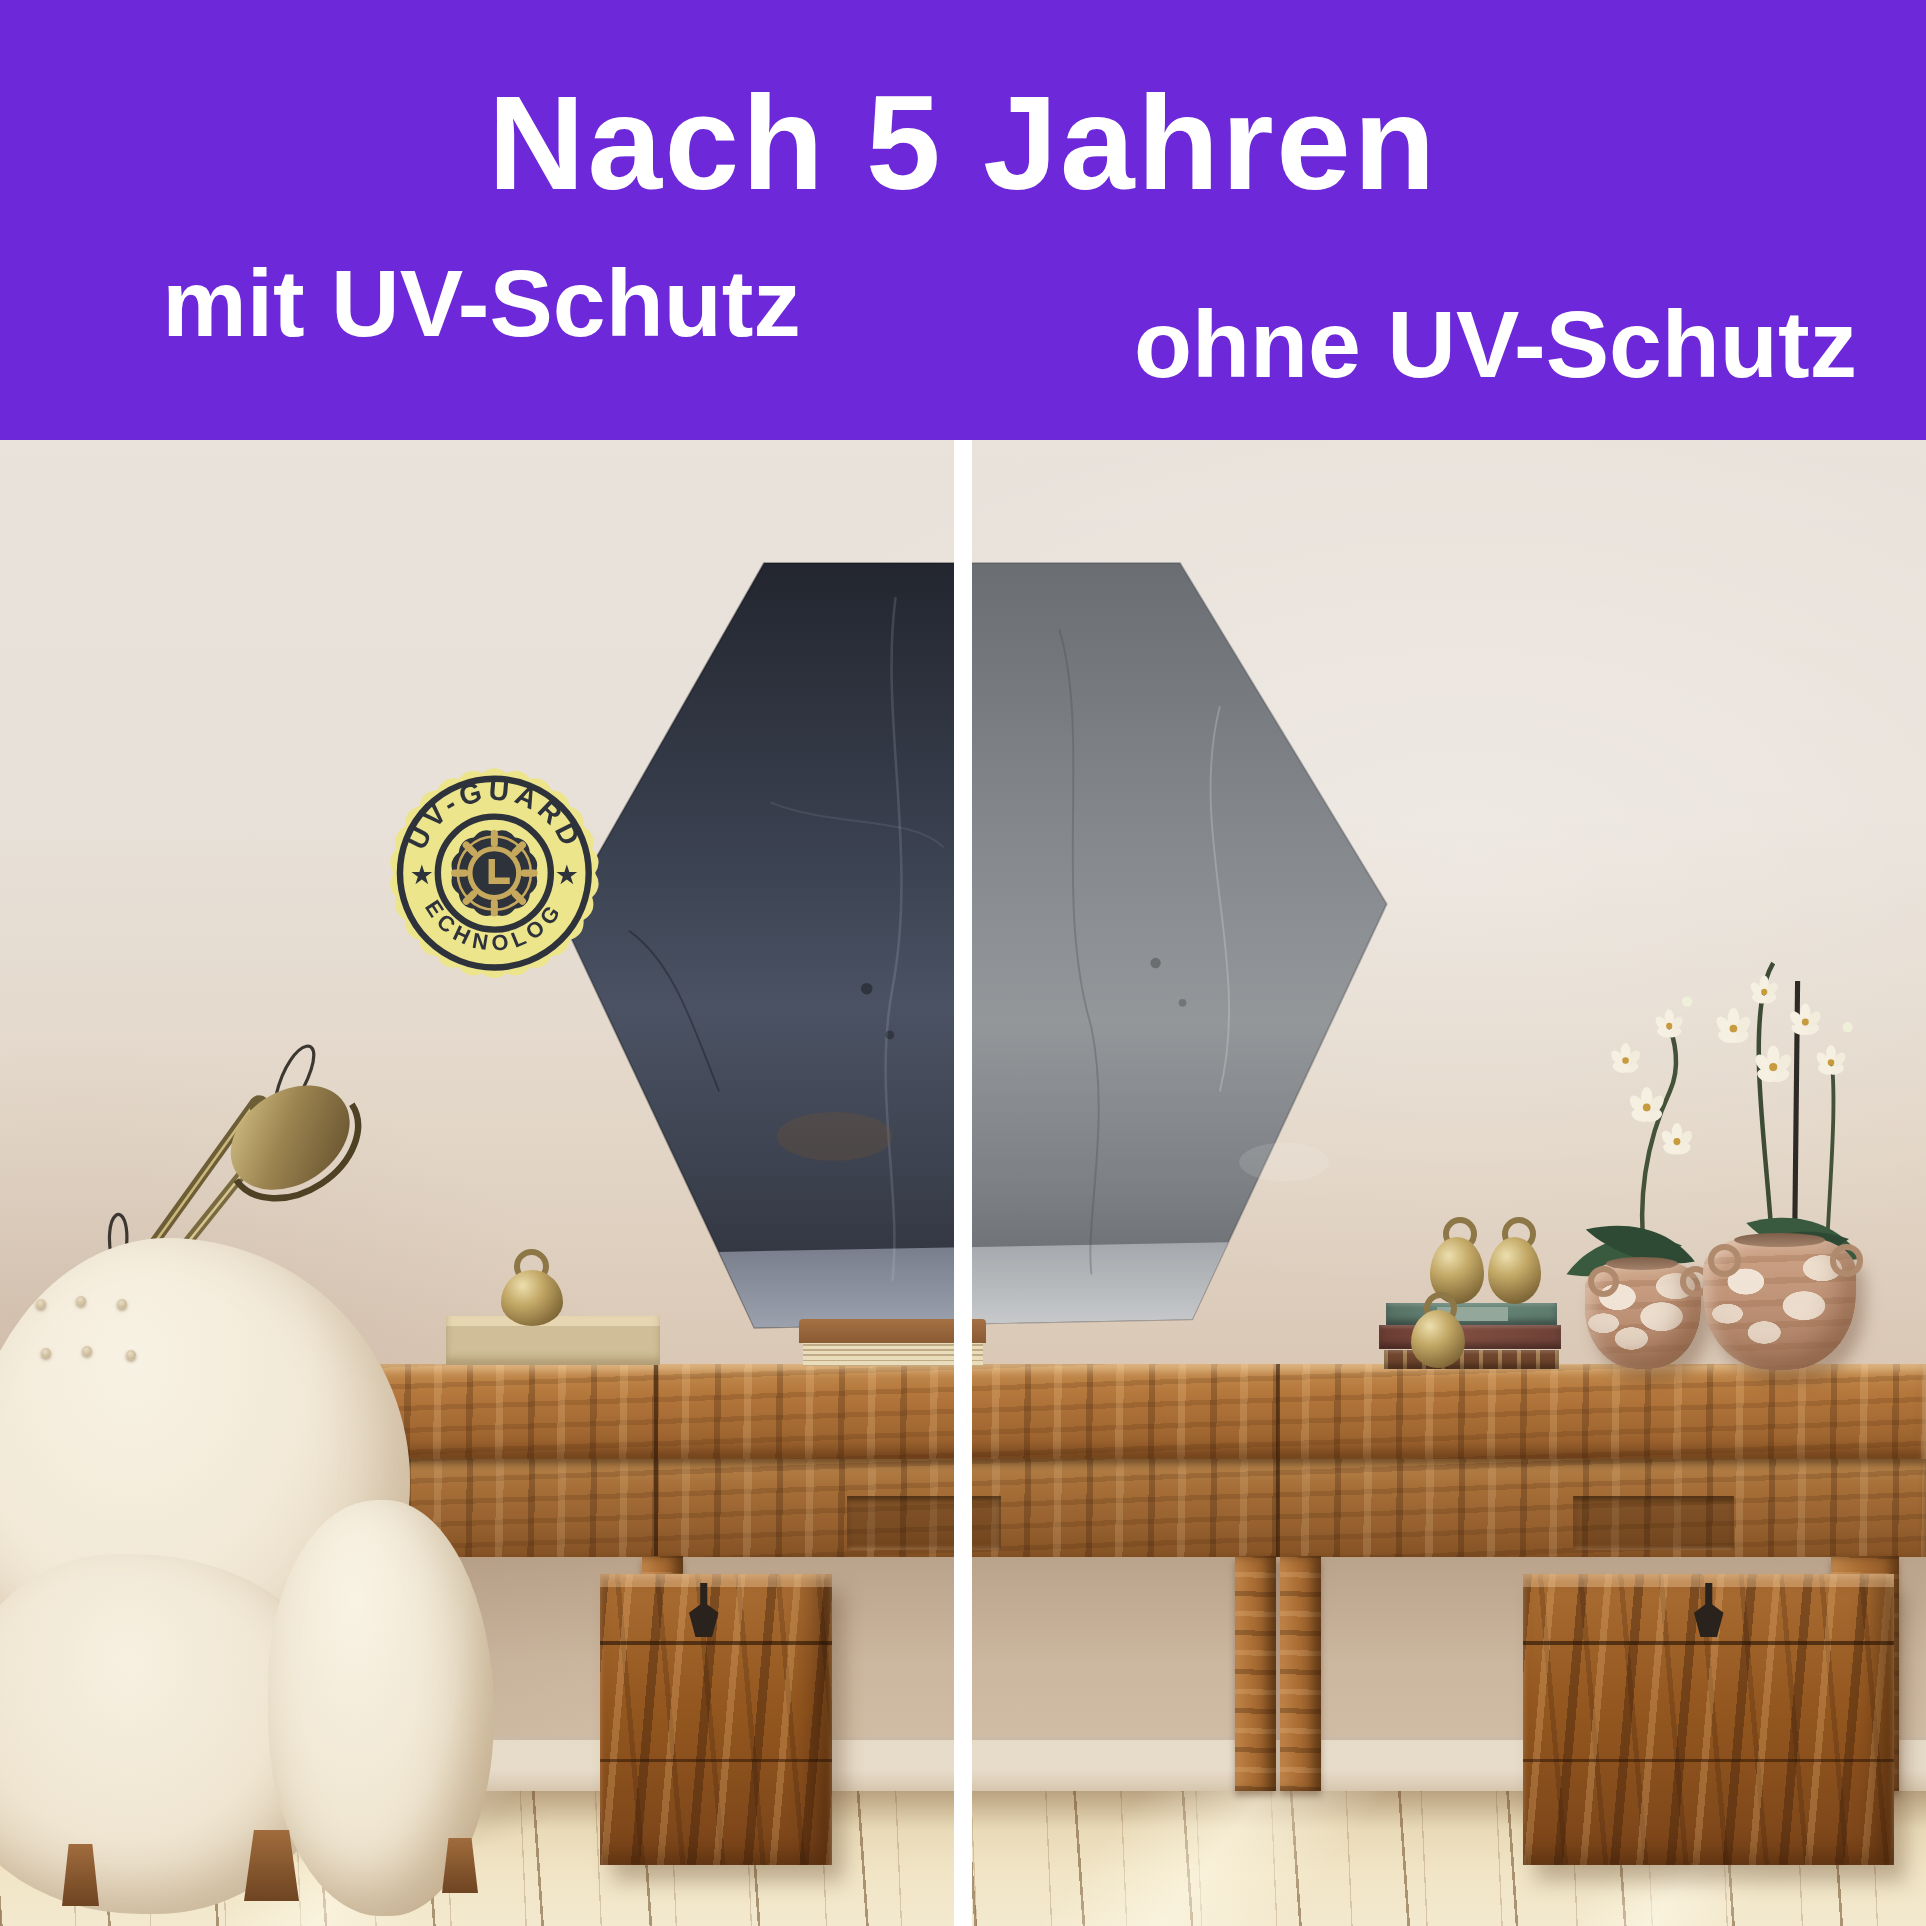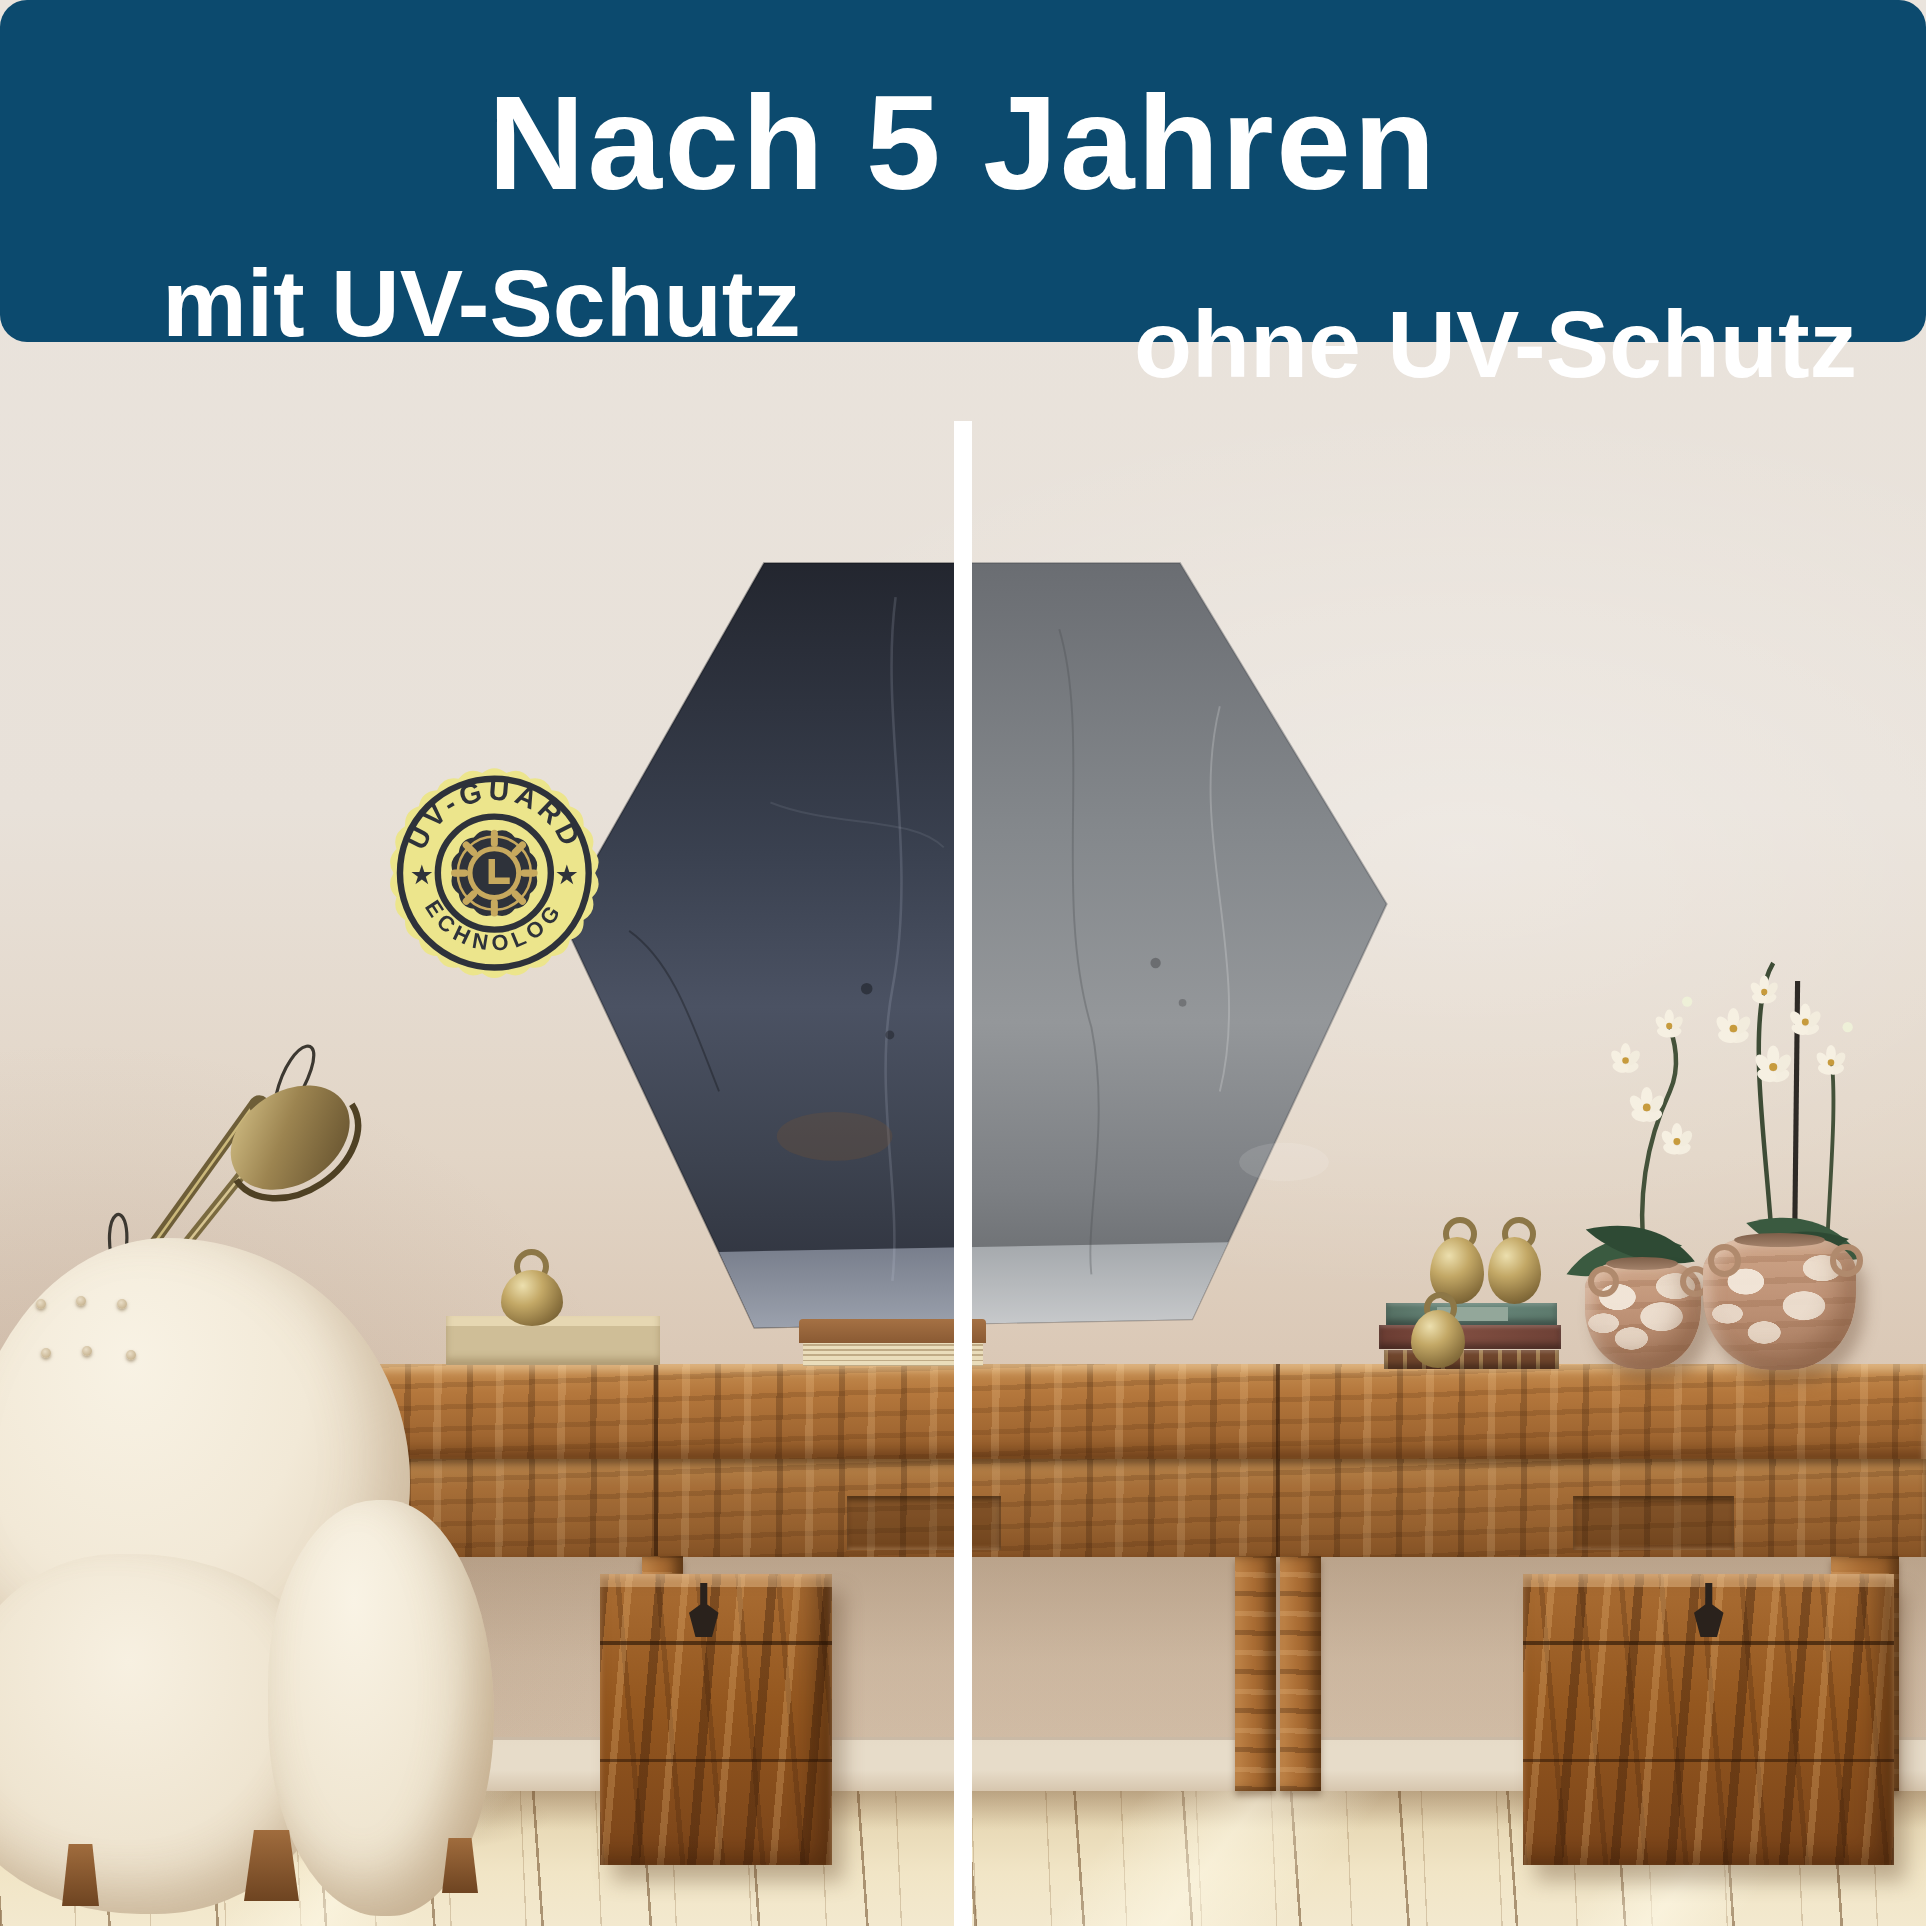--- a/index.html
+++ b/index.html
@@ -23,21 +23,21 @@
       repeating-linear-gradient(87.5deg, rgba(130,95,55,.25) 0 1.3px, rgba(130,95,55,0) 1.3px 75px),
       linear-gradient(180deg,#d8c3a0 0%,#e8d9b6 25%,#f1e5c6 60%,#f3e9cf 100%);}
   .streak{top:1791px;height:135px;width:193px;background:linear-gradient(90deg,rgba(255,250,232,0),rgba(255,250,232,.55),rgba(255,250,232,0));transform:skewX(-38deg);}
   .floor-shade{left:0;top:1791px;width:1926px;height:39px;background:linear-gradient(180deg,rgba(110,80,50,.28),rgba(110,80,50,0));}
 
   
   .table-shadow{left:334px;top:1556px;width:1592px;height:193px;
     background:linear-gradient(180deg,rgba(125,95,66,.30),rgba(125,95,66,.08) 55%,rgba(125,95,66,0));}
 
   
-  .header{left:0;top:0;width:1926px;height:342px;background:#0c4a6e;z-index:60;border-radius:27px;}
+  .header{left:0;top:0;width:1926px;height:440px;background:#6d28d9;z-index:60;}
   .title{left:0;top:76px;width:1926px;text-align:center;color:#fff;
          font-size:134px;font-weight:700;letter-spacing:2.6px;line-height:1;}
   .sublabel{top:256px;width:963px;text-align:center;color:#fff;font-size:95px;font-weight:700;line-height:1;}
   .sublabel.l{left:0;} .sublabel.r{left:1014px;margin-top:41px;}
 
   
   .divider{left:954px;top:421px;width:18px;height:1506px;background:#ffffff;z-index:50;}
 
   
   .wood{background:

